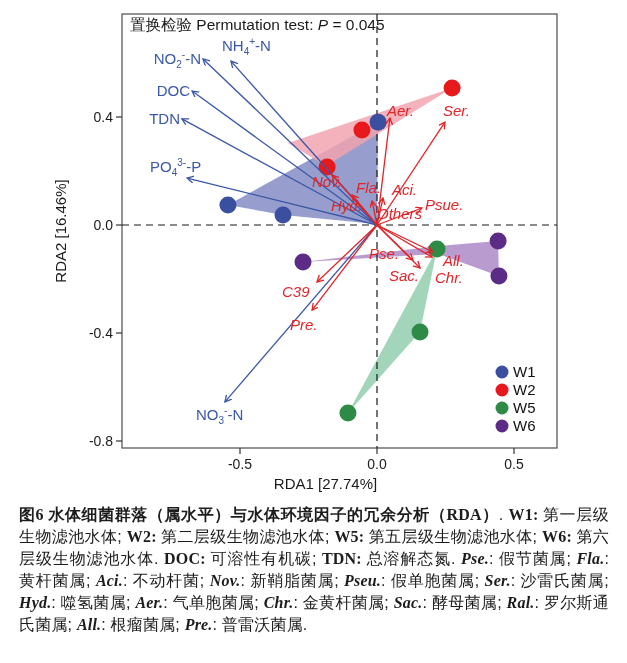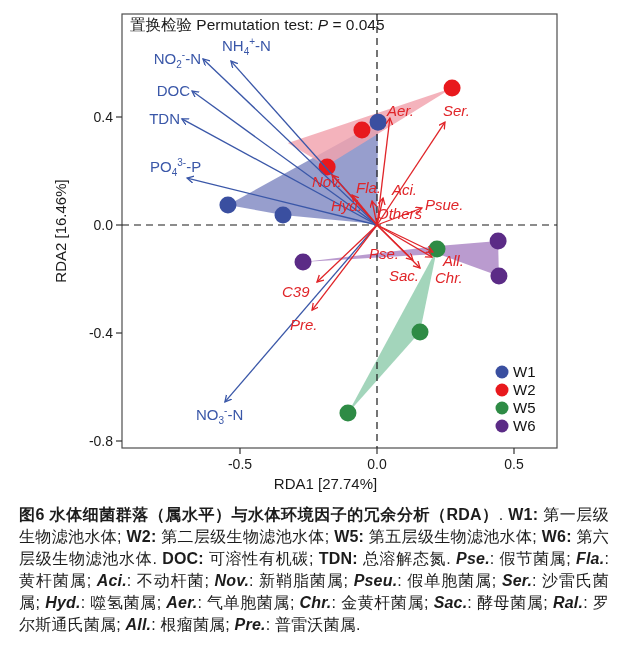--- a/index.html
+++ b/index.html
@@ -1,21 +1,21 @@
 <!DOCTYPE html>
 <html><head>
 <meta charset="utf-8">
 <style>
   html,body{margin:0;padding:0;background:#fff;}
   body{width:627px;height:663px;position:relative;font-family:"Liberation Sans",sans-serif;}
   #stage{position:absolute;left:0;top:0;width:627px;height:663px;background:#fff;overflow:hidden;}
   #plot{position:absolute;left:0;top:0;}
   #caption{position:absolute;left:19px;top:504px;width:590px;font-size:16px;line-height:22px;
            color:#1c1c1c;text-align:justify;letter-spacing:0.2px;}
-  #caption .b{font-weight:bold;}
+  #caption .b{font-weight:bold;font-family:Liberation Serif, serif;}
   #caption .i{font-style:italic;}
   svg text{font-family:"Liberation Sans",sans-serif;}
 </style>
 </head>
 <body>
 
 <div id="stage">
   <svg id="plot" width="627" height="502" viewBox="0 0 627 502">
       <defs>
         <marker id="mb" markerWidth="10" markerHeight="10" refX="6.5" refY="3.5" orient="auto" markerUnits="userSpaceOnUse">

